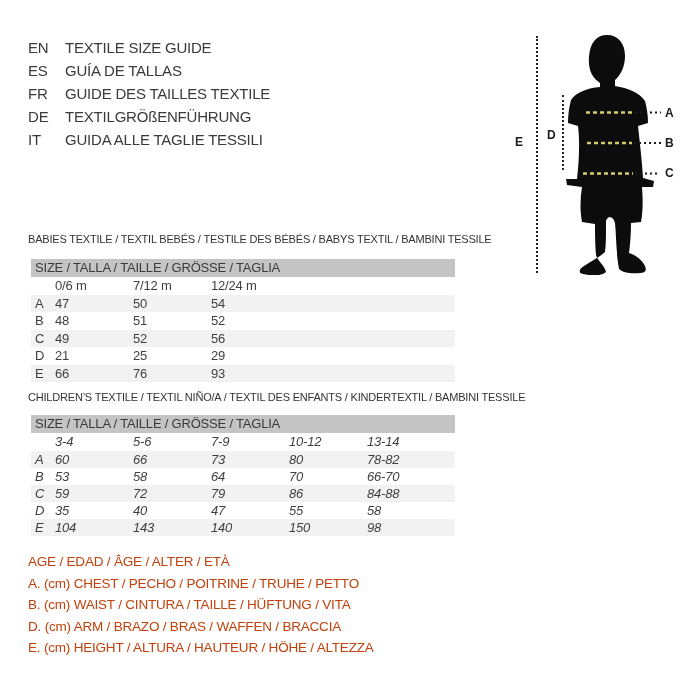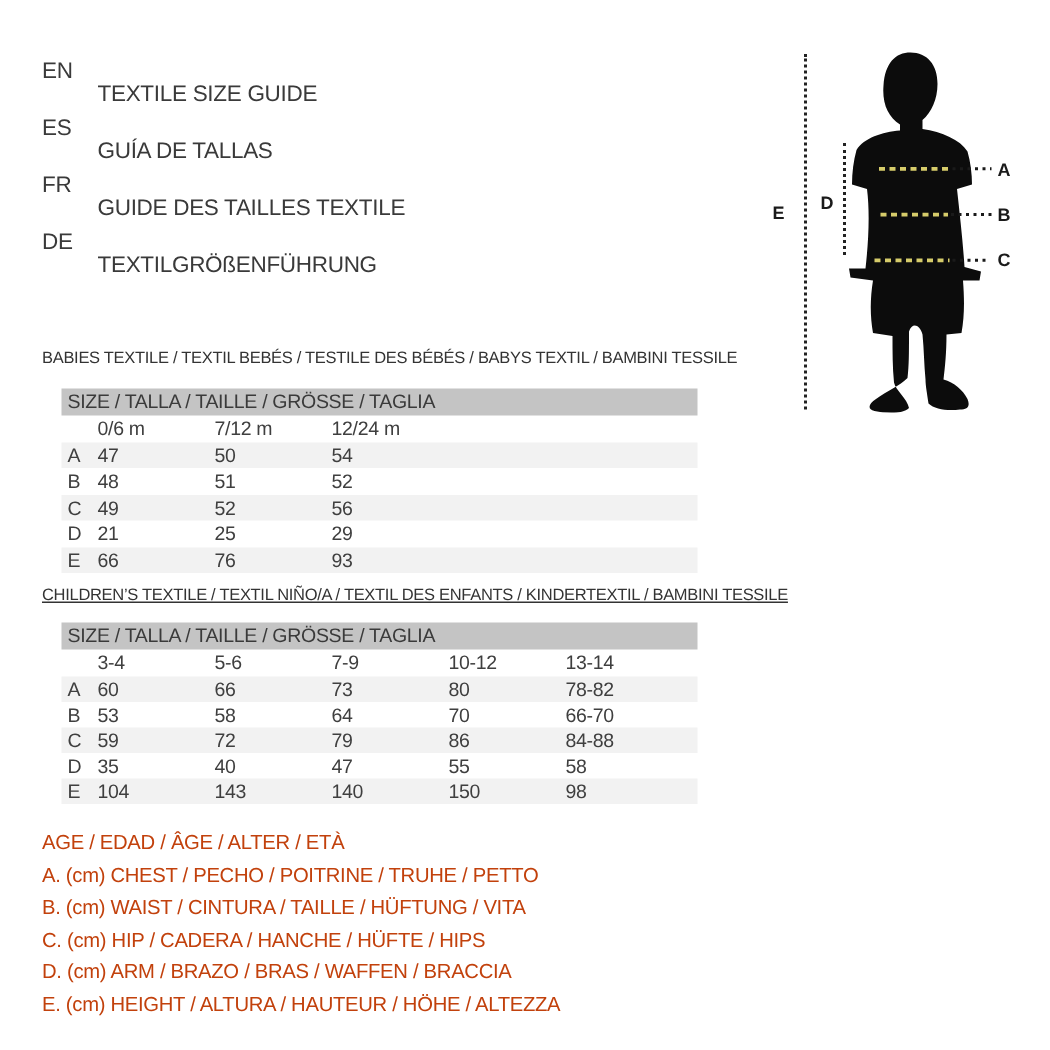--- a/index.html
+++ b/index.html
@@ -4,45 +4,45 @@
 <style>
   html,body{margin:0;padding:0;background:#fff;}
   #canvas{
     position:relative;width:700px;height:700px;background:#ffffff;overflow:hidden;
     font-family:"Liberation Sans",sans-serif;color:#3c3c3c;letter-spacing:-0.2px;
   }
   
   .lang-block{position:absolute;left:28px;top:36px;}
   .lang-row{display:flex;line-height:23px;font-size:15px;color:#3a3a3a;}
   .lang-code{width:37px;flex:0 0 37px;}
-  .lang-label{white-space:nowrap;margin-top:15px;}
+  .lang-label{white-space:nowrap;}
   
   .figure{position:absolute;left:505px;top:30px;width:180px;height:250px;}
   .vline{position:absolute;border-left:2px dotted #222;width:0;}
   .vline-e{left:31px;top:6px;height:237px;}
   .vline-d{left:57px;top:65px;height:75px;}
   .fig-label{position:absolute;font-size:12px;font-weight:bold;color:#1a1a1a;line-height:14px;}
   .lbl-e{left:10px;top:105px;}
   .lbl-d{left:42px;top:98px;}
   .lbl-a{left:160px;top:76px;}
   .lbl-b{left:160px;top:106px;}
   .lbl-c{left:160px;top:136px;}
   .fig-svg{position:absolute;left:50px;top:0;}
   
   .section-title{position:absolute;left:28px;font-size:11px;color:#333;white-space:nowrap;}
   .title-babies{top:233px;}
-  .title-children{top:391px;text-decoration:underline;}
-  
-  .size-table{position:absolute;left:41px;width:424px;font-size:13px;color:#3f3f3f;}
+  .title-children{top:391px;}
+  
+  .size-table{position:absolute;left:31px;width:424px;font-size:13px;color:#3f3f3f;}
   .babies-table{top:259px;}
   .children-table{top:415px;}
   .size-bar{height:18px;line-height:18px;background:#c4c4c4;color:#3a3a3a;padding-left:4px;}
   .trow{display:grid;align-items:center;}
   .babies-table .trow{grid-template-columns:24px 78px 78px 78px 1fr;height:17.5px;line-height:17.5px;}
-  .children-table .trow{grid-template-columns:24px 78px 78px 78px 78px 80px 1fr;height:17px;line-height:17px;}
+  .children-table .trow{grid-template-columns:24px 78px 78px 78px 78px 80px 1fr;height:17px;line-height:17px;font-style:italic;}
   .trow.thead{height:17.5px;line-height:17.5px;}
   .c{text-align:left;}
   .c.lab{text-align:left;padding-left:4px;}
   .stripe{background:#f2f2f2;}
   
   .legend{position:absolute;left:28px;top:551px;font-size:13.5px;color:#c2410c;}
   .legend-line{line-height:21.5px;white-space:nowrap;}
 </style>
 </head>
 <body>
@@ -58,20 +58,24 @@
       <span class="lang-code">ES</span>
       <span class="lang-label">GUÍA DE TALLAS</span>
     </div>
     <div class="lang-row">
       <span class="lang-code">FR</span>
       <span class="lang-label">GUIDE DES TAILLES TEXTILE</span>
     </div>
     <div class="lang-row">
       <span class="lang-code">DE</span>
       <span class="lang-label">TEXTILGRÖßENFÜHRUNG</span>
+    </div>
+    <div class="lang-row">
+      <span class="lang-code">IT</span>
+      <span class="lang-label">GUIDA ALLE TAGLIE TESSILI</span>
     </div>
   </div>
 
   <div class="figure">
     <div class="vline vline-e"></div>
     <div class="vline vline-d"></div>
     <svg class="fig-svg" width="110" height="245" viewBox="0 0 110 245">
       <path fill="#0c0c0c" d="
         M 45 53
         C 37 48 33 39 34 27
@@ -216,18 +220,17 @@
       <span class="c">140</span>
       <span class="c">150</span>
       <span class="c">98</span>
     </div>
   </div>
 
   <div class="legend">
     <div class="legend-line">AGE / EDAD / ÂGE / ALTER / ETÀ</div>
     <div class="legend-line">A. (cm) CHEST / PECHO / POITRINE / TRUHE / PETTO</div>
     <div class="legend-line">B. (cm) WAIST / CINTURA / TAILLE / HÜFTUNG / VITA</div>
-    <div class="legend-line">C. (cm) HIP / CADERA / HANCHE / HÜFTE / HIPS</div>
     <div class="legend-line">D. (cm) ARM / BRAZO / BRAS / WAFFEN / BRACCIA</div>
     <div class="legend-line">E. (cm) HEIGHT / ALTURA / HAUTEUR / HÖHE / ALTEZZA</div>
   </div>
 
 </div>
 
 </body></html>

